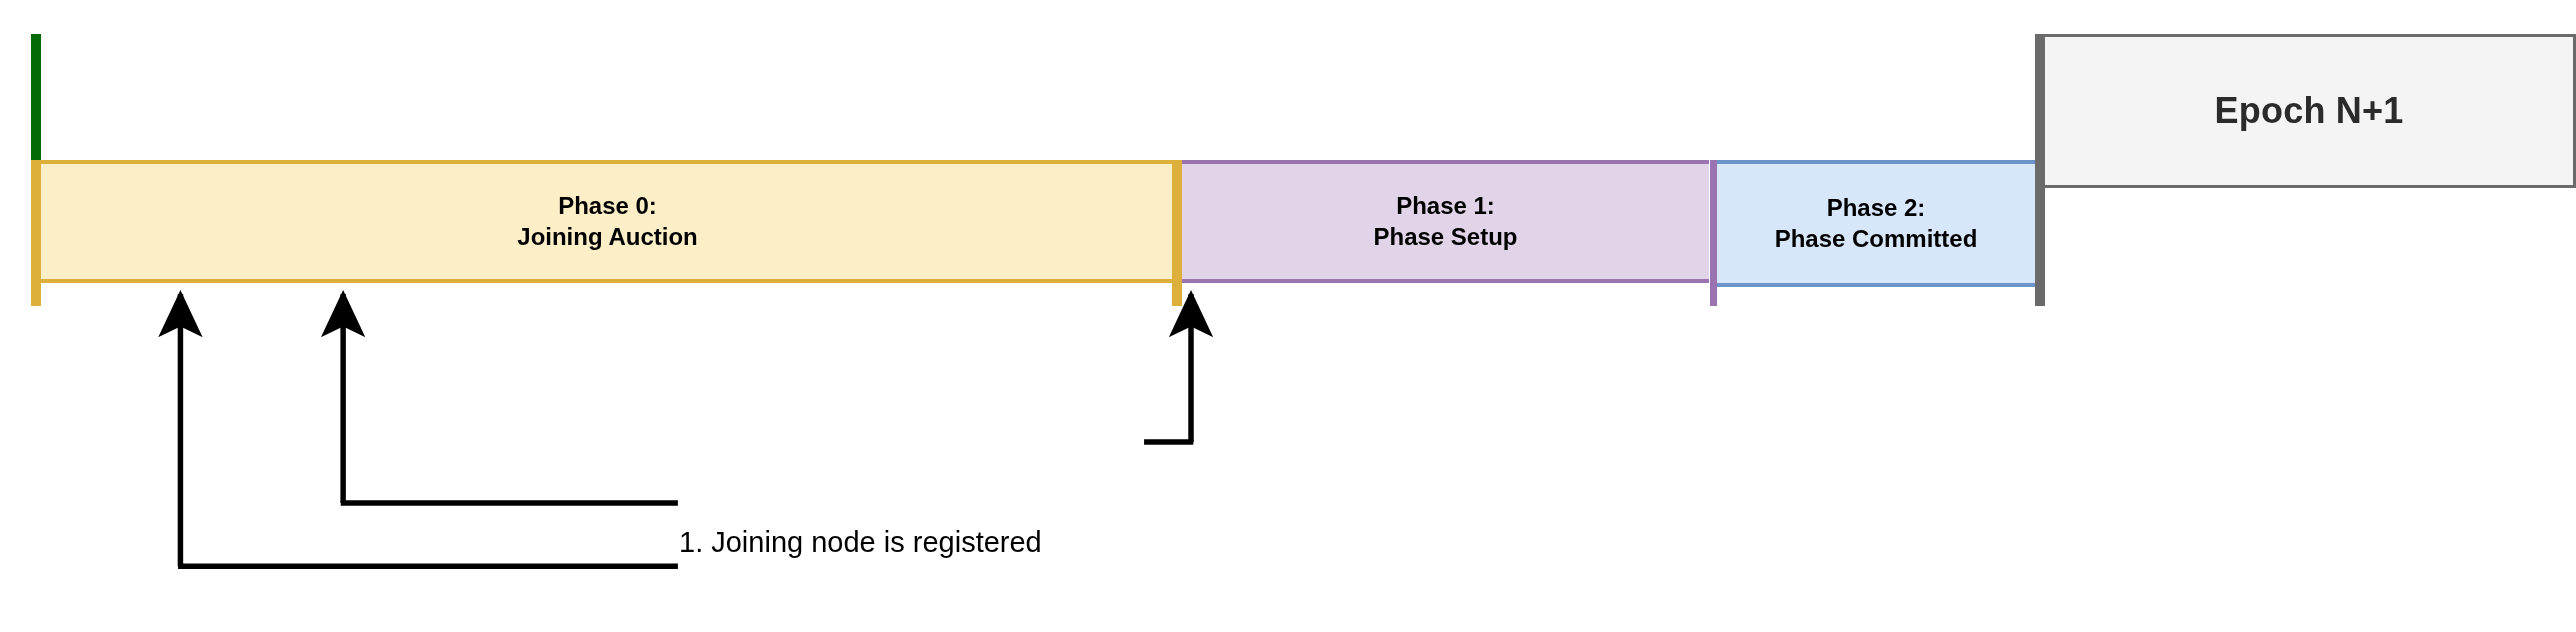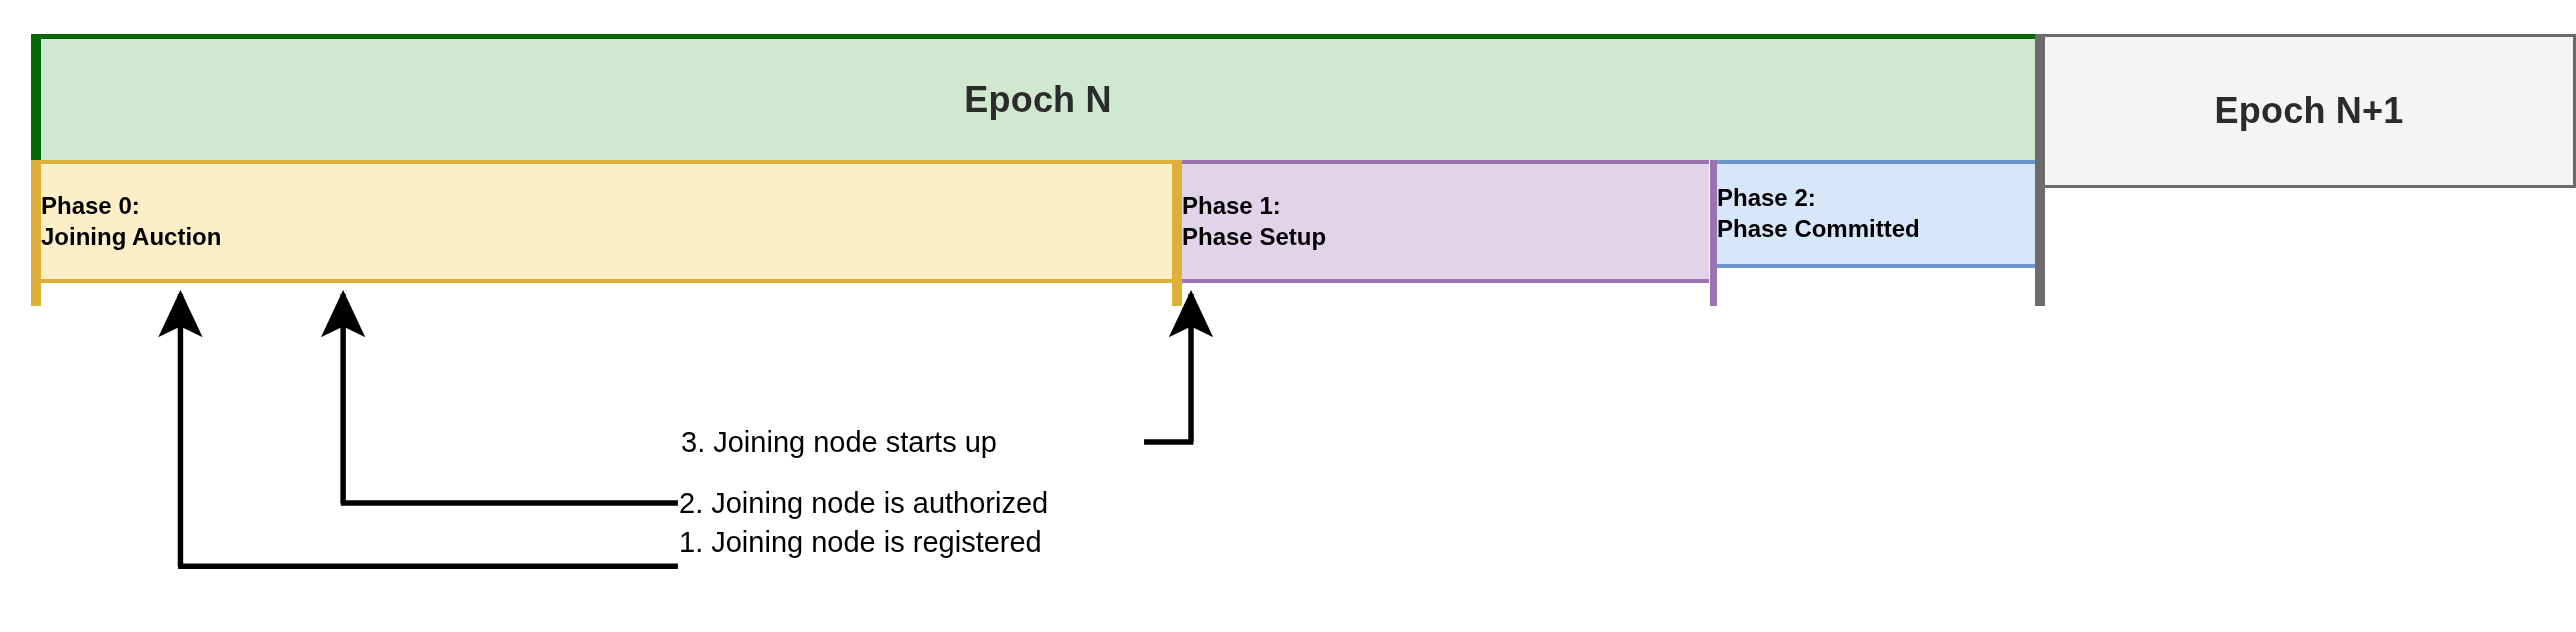--- a/index.html
+++ b/index.html
@@ -70,21 +70,21 @@
     height: 272px;
     background: #6b6b6b;
   }
 
   
   .phase-box {
     position: absolute;
     box-sizing: border-box;
     display: flex;
     flex-direction: column;
-    align-items: flex-start;
+    align-items: center;
     justify-content: center;
     font-weight: bold;
     color: #000000;
     font-size: 24px;
     line-height: 1.28;
     text-align: center;
     white-space: nowrap;
   }
 
   #phase-0 {
@@ -133,21 +133,21 @@
     top: 160px;
     width: 7px;
     height: 146px;
     background: #9b73b0;
   }
 
   #phase-2 {
     left: 1717px;
     top: 160px;
     width: 318px;
-    height: 108px;
+    height: 127px;
     background: #d8e6fa;
     border-top: 4.7px solid #6d94c8;
     border-bottom: 4.7px solid #6d94c8;
   }
 
   
   #annotations {
     position: absolute;
     left: 0;
     top: 0;
@@ -167,23 +167,20 @@
   #label-2 { left: 679px; top: 487px; }
   #label-1 { left: 679px; top: 526px; }
 </style>
 </head>
 <body>
 
 <div id="stage">
 
   <div id="epoch-n-left-rule"></div>
 
-  <div class="epoch-box" id="epoch-n">
-    <span>Epoch N</span>
-  </div>
 
   <div id="epoch-divider"></div>
 
   <div class="epoch-box" id="epoch-n1">
     <span>Epoch N+1</span>
   </div>
 
   <div id="phase-0-left-rule"></div>
 
   <div class="phase-box" id="phase-0">
@@ -215,18 +212,16 @@
     <path d="M 230 724 L 230 376" fill="none" stroke="#000000" stroke-width="7" marker-end="url(#arrowhead)"></path>
     <path d="M 227 724 L 866 724" fill="none" stroke="#000000" stroke-width="7"></path>
 
     <path d="M 438 643 L 438 376" fill="none" stroke="#000000" stroke-width="7" marker-end="url(#arrowhead)"></path>
     <path d="M 435 643 L 866 643" fill="none" stroke="#000000" stroke-width="7"></path>
 
     <path d="M 1522 565 L 1522 376" fill="none" stroke="#000000" stroke-width="7" marker-end="url(#arrowhead)"></path>
     <path d="M 1525 565 L 1462 565" fill="none" stroke="#000000" stroke-width="7"></path>
   </svg>
 
-  <div class="callout-label" id="label-3">3. Joining node starts up</div>
-  <div class="callout-label" id="label-2">2. Joining node is authorized</div>
   <div class="callout-label" id="label-1">1. Joining node is registered</div>
 
 </div>
 
 
 </body></html>

